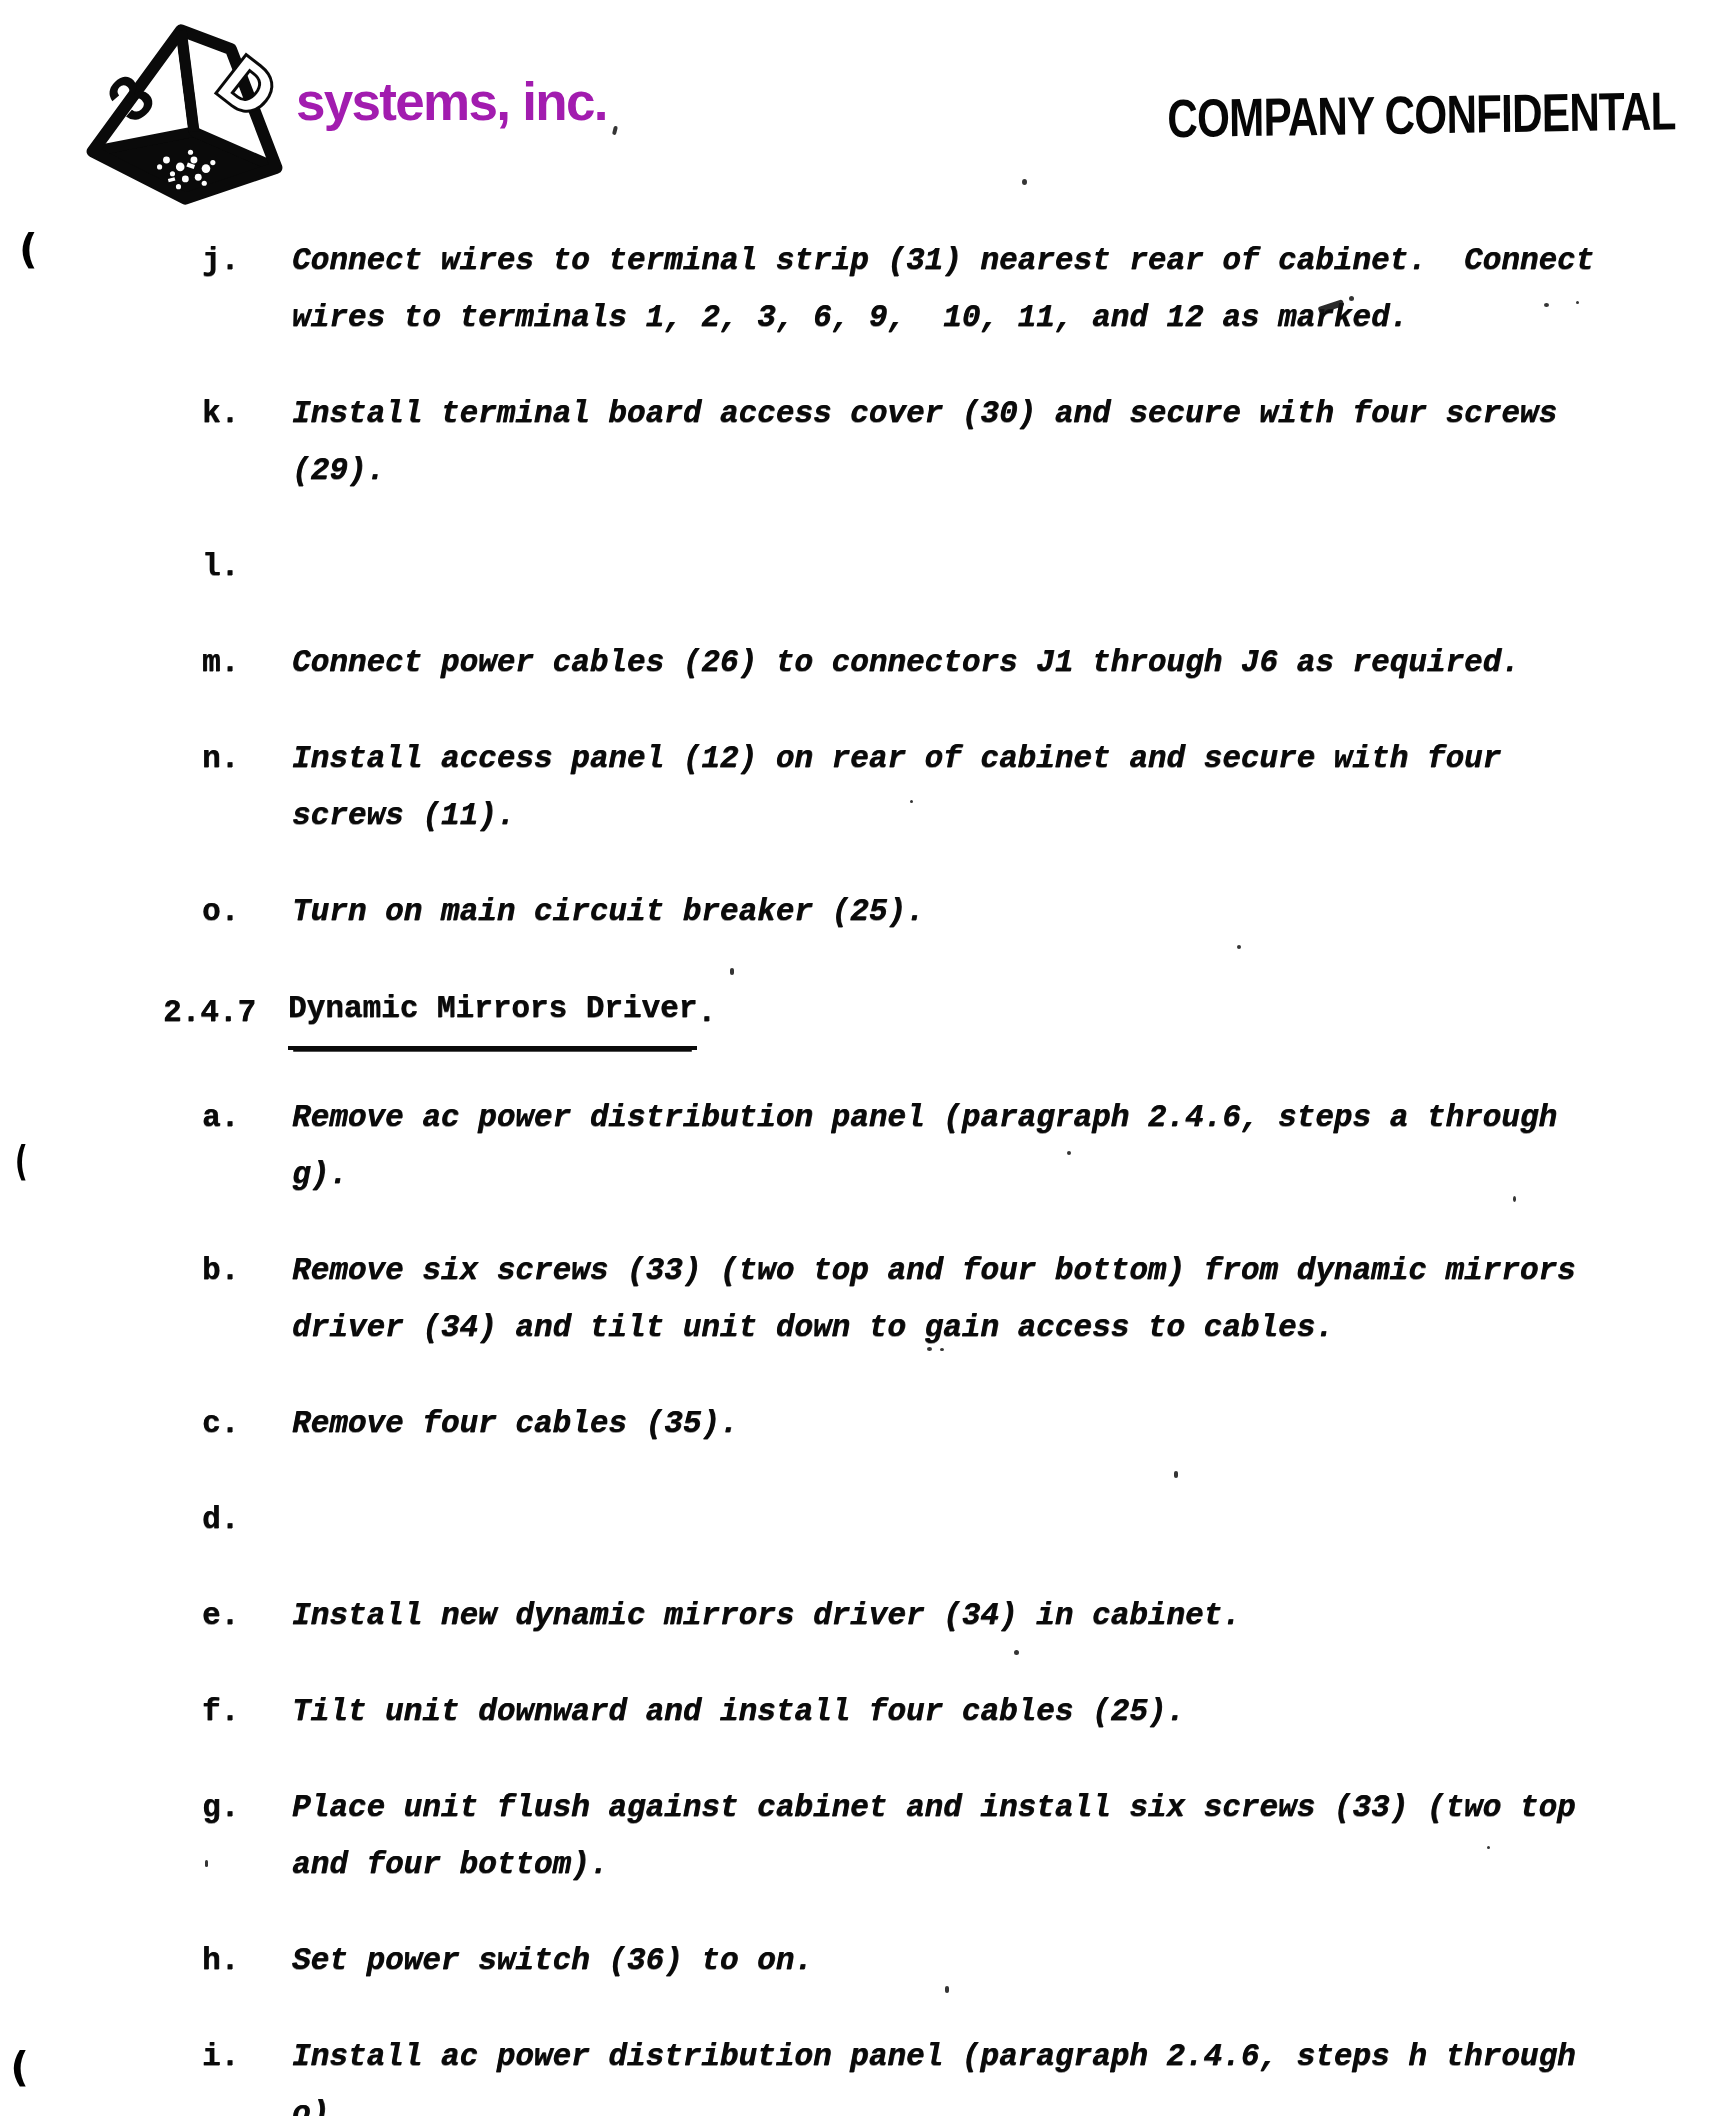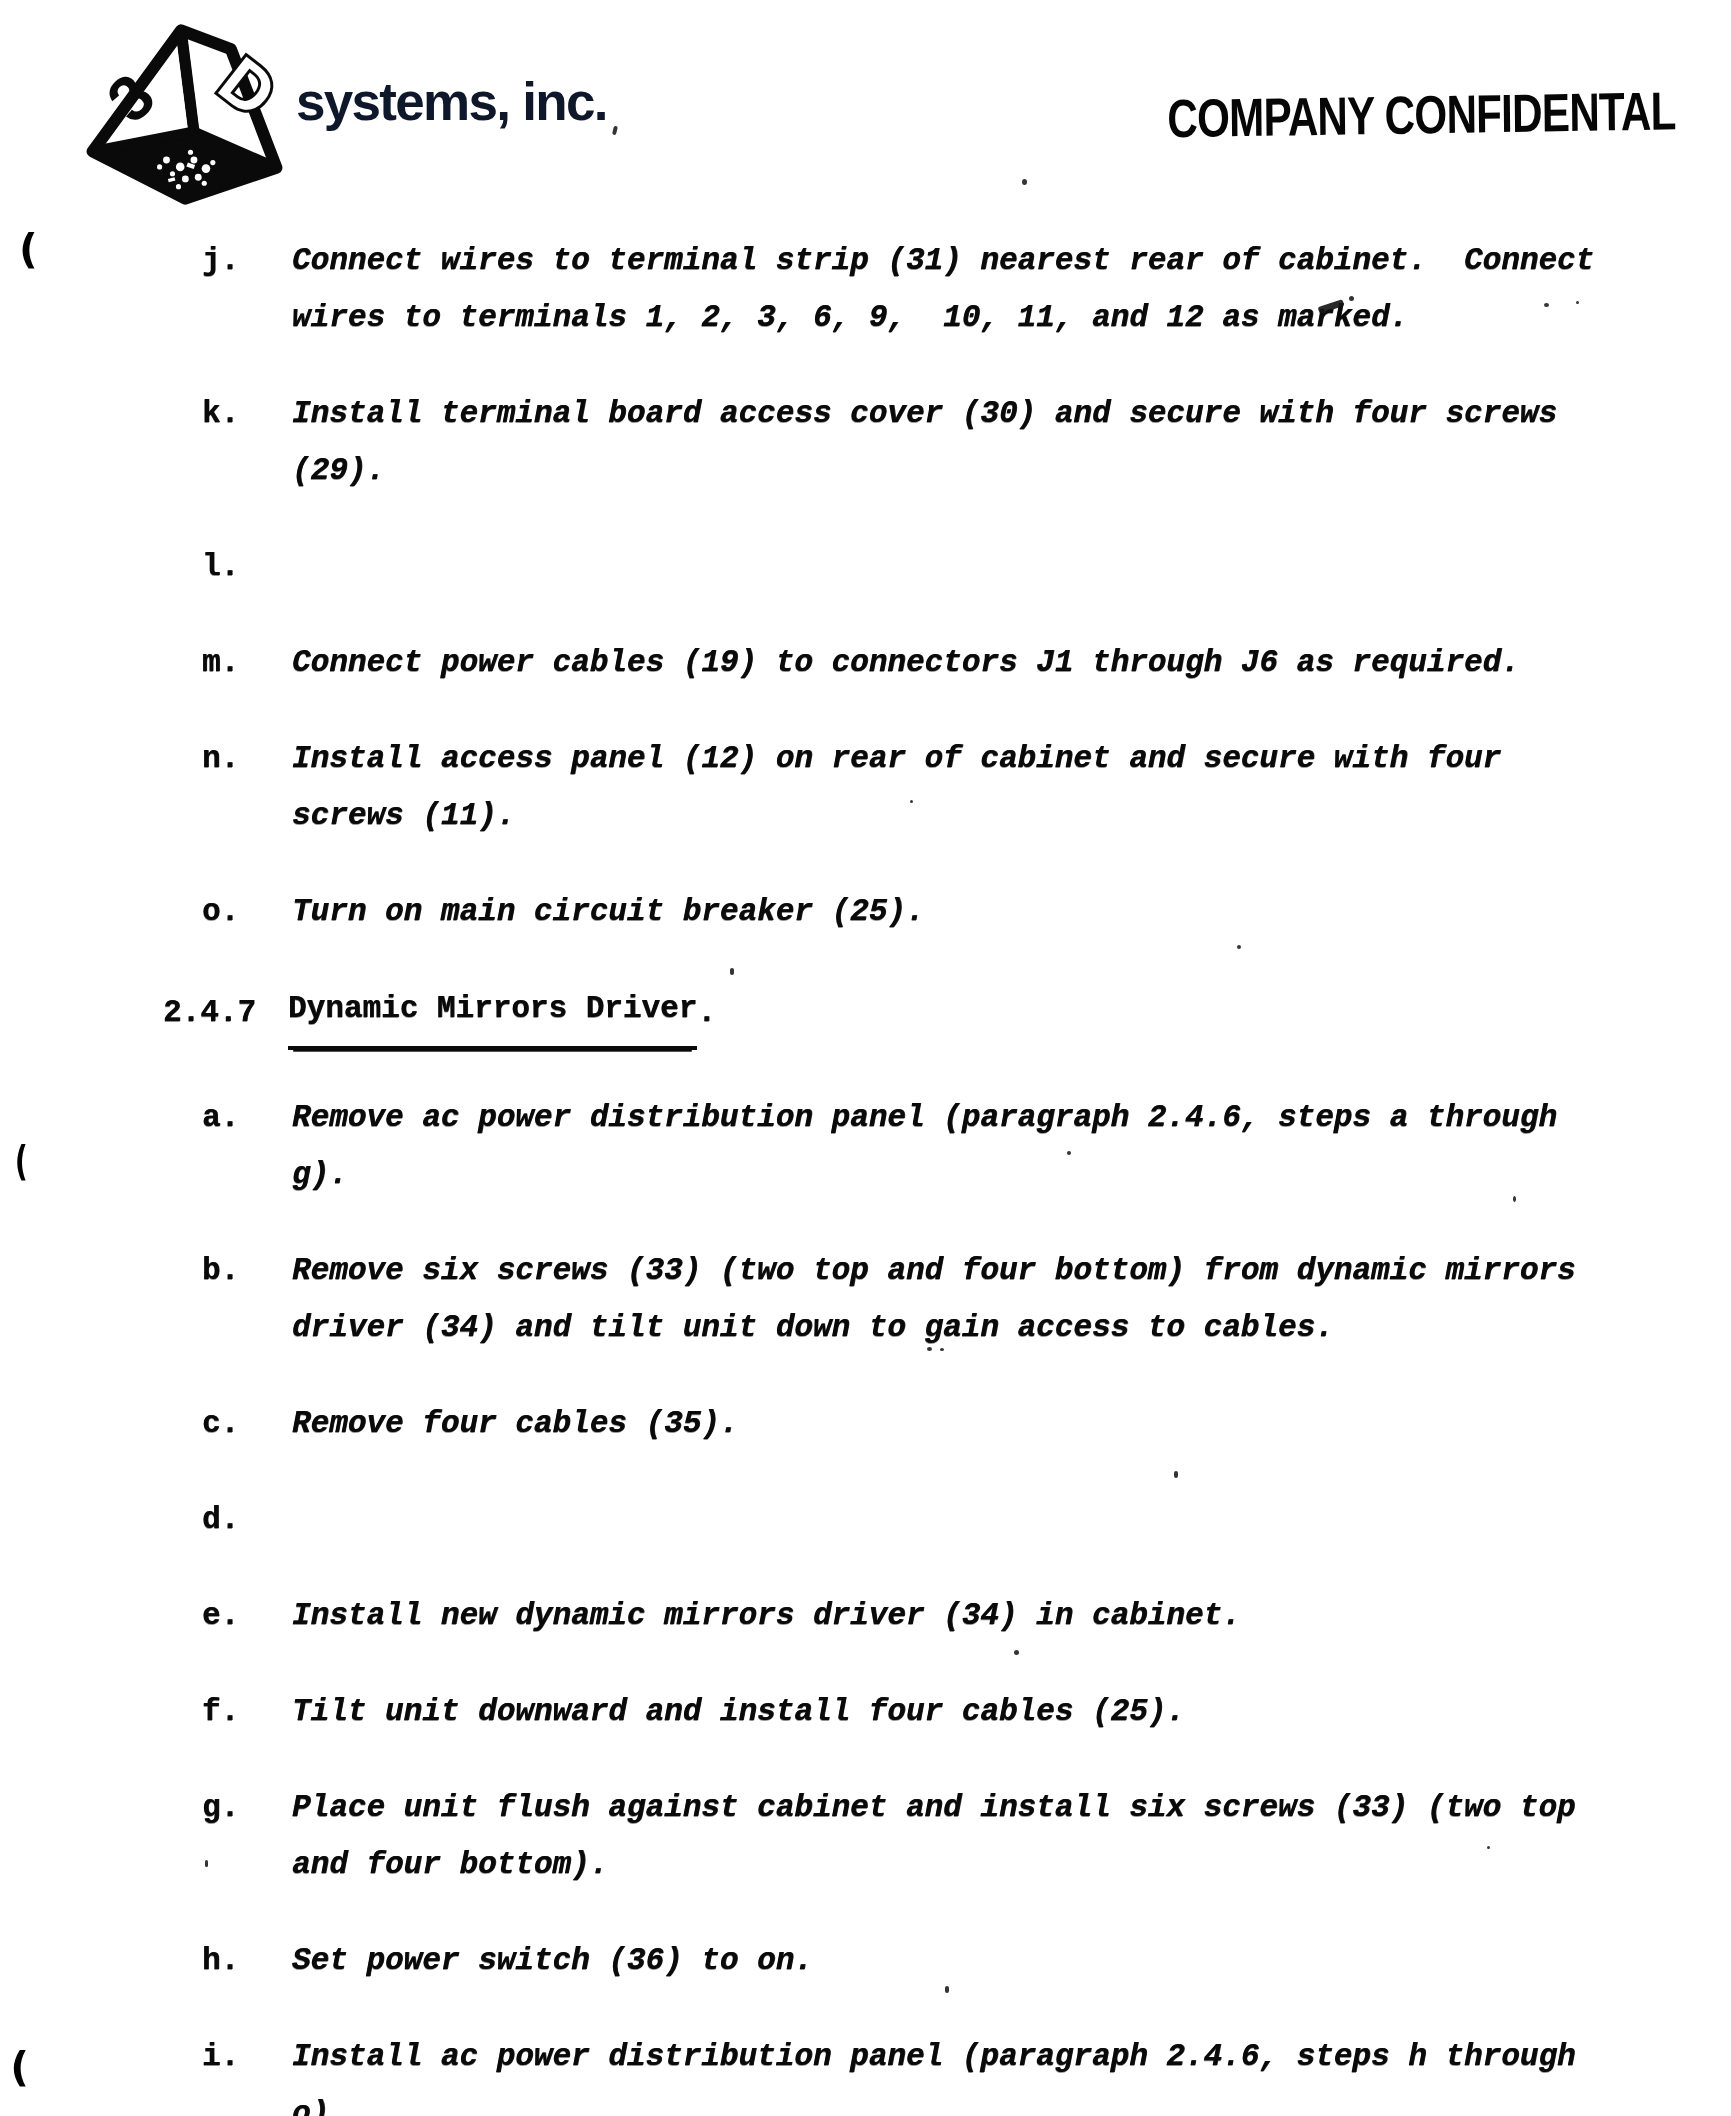--- a/index.html
+++ b/index.html
@@ -14,21 +14,21 @@
 
   
   .logo {
     position:absolute; left:84px; top:12px;
     width:268px; height:217px;
   }
   .brand {
     position:absolute; left:296px; top:71px;
     font-family:"Liberation Sans", sans-serif;
     font-weight:700; font-size:53px; letter-spacing:-1.7px;
-    color:#0f172a; white-space:nowrap;
+    color:#a21caf; white-space:nowrap;
   }
   .confidential {
     position:absolute; left:1167px; top:88px;
     font-family:"Liberation Sans", sans-serif;
     font-weight:700; font-size:48px; letter-spacing:-0.9px;
     transform:scaleX(0.88) scaleY(1.12) rotate(-0.7deg);
     transform-origin:left top;
     color:#060606; white-space:nowrap;
   }
 
@@ -119,21 +119,21 @@
     </div>
     <div class="item">
       <span class="label">k.</span>
       <span class="text">Install terminal board access cover (30) and secure with four screws (29).</span>
     </div>
     <div class="item">
       <span class="label">l.</span>
     </div>
     <div class="item">
       <span class="label">m.</span>
-      <span class="text">Connect power cables (19) to connectors J1 through J6 as required.</span>
+      <span class="text">Connect power cables (26) to connectors J1 through J6 as required.</span>
     </div>
     <div class="item">
       <span class="label">n.</span>
       <span class="text">Install access panel (12) on rear of cabinet and secure with four screws (11).</span>
     </div>
     <div class="item">
       <span class="label">o.</span>
       <span class="text">Turn on main circuit breaker (25).</span>
     </div>
 

